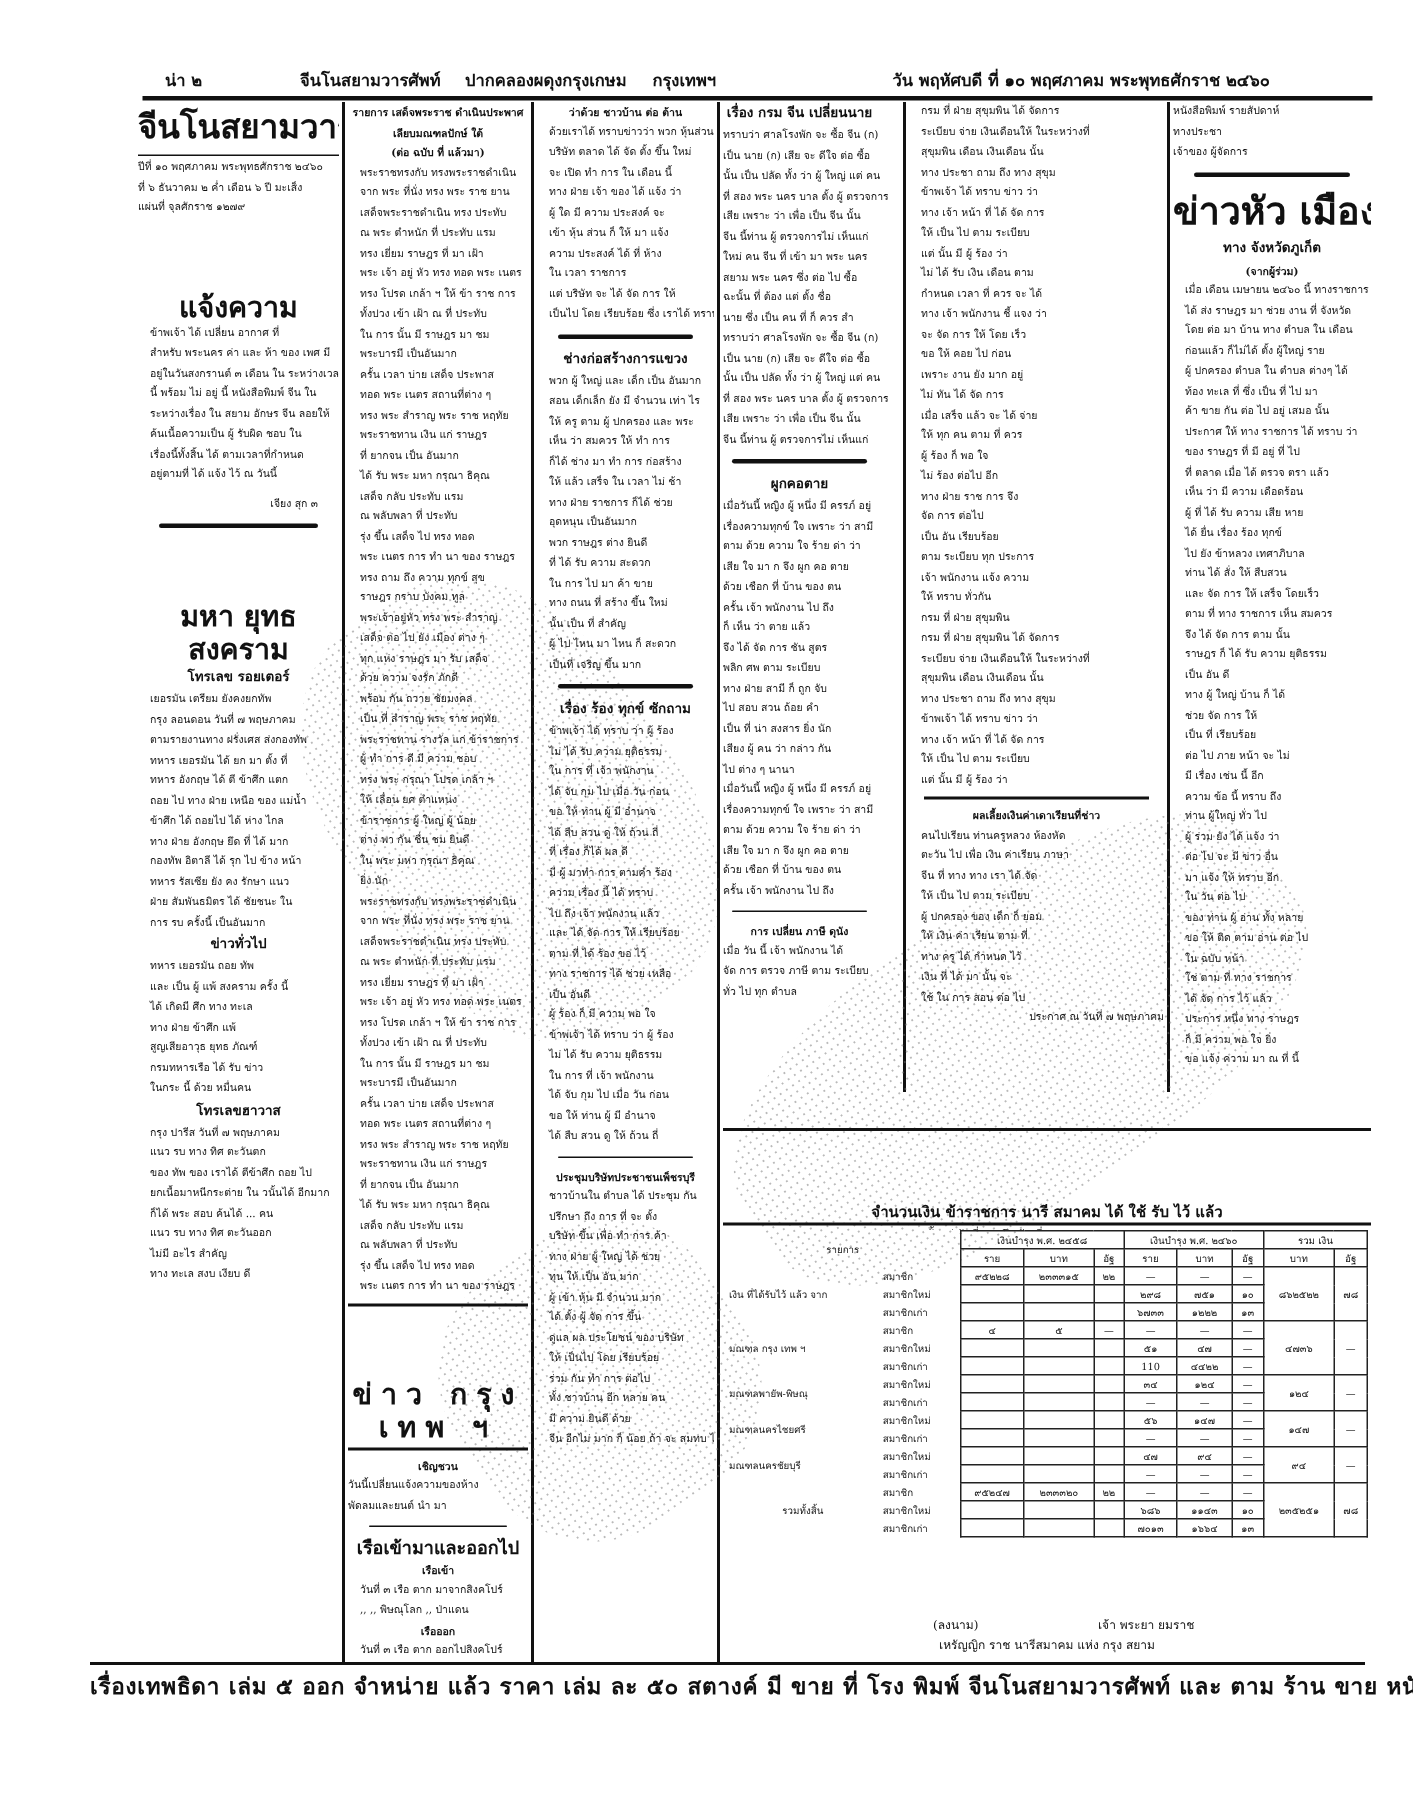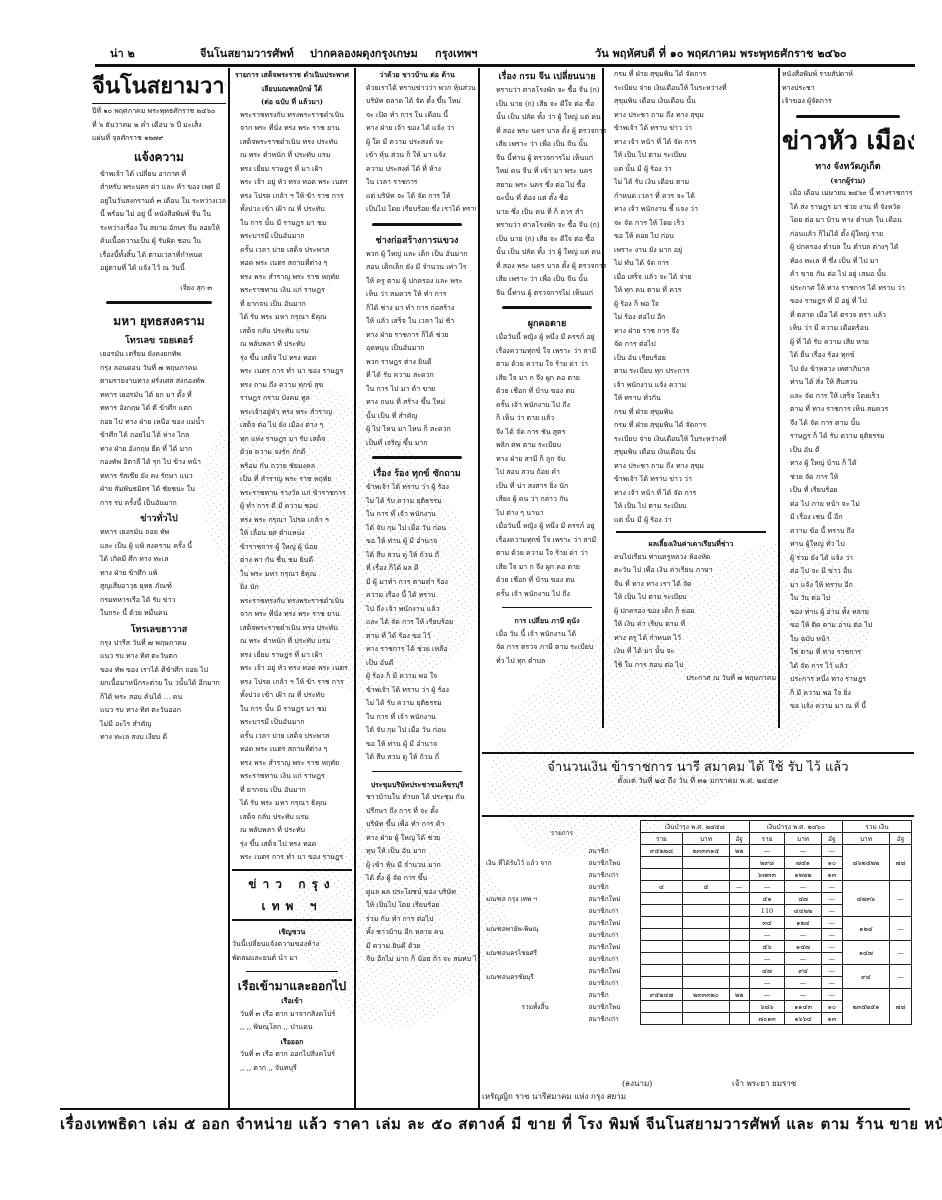--- a/index.html
+++ b/index.html
@@ -5,21 +5,21 @@
   html,body{margin:0;padding:0;background:#ffffff;}
   body{width:942px;height:1200px;position:relative;overflow:hidden;font-family:"DejaVu Serif",serif;color:#111;}
   .page{position:absolute;left:0;top:0;width:942px;height:1200px;}
   .hdr{position:absolute;top:44px;left:100px;right:30px;height:20px;font-size:11px;font-weight:bold;}
   .hdr span{position:absolute;top:0;white-space:nowrap;}
   .rule{position:absolute;background:#111;}
   .col{position:absolute;font-size:7px;line-height:13.5px;overflow:hidden;}
   .col p{margin:0;white-space:nowrap;overflow:hidden;text-indent:8px;}
   .ttl{font-weight:bold;text-align:center;white-space:nowrap;}
   .big{font-size:26px;line-height:34px;font-weight:bold;text-align:center;white-space:nowrap;}
-  .hd1{font-size:12px;line-height:22px;font-weight:bold;text-align:center;}
+  .hd1{font-size:19px;line-height:22px;font-weight:bold;text-align:center;margin-top:48px;}
   .hd2{font-size:9px;line-height:16px;font-weight:bold;text-align:center;}
   .ctr{text-align:left;text-indent:0 !important;}
   .orn{height:3px;background:#111;margin:6px 14px;border-radius:2px;}
   .vbar{position:absolute;background:#111;width:2px;}
   .speck{position:absolute;background-image:radial-gradient(#777 0.6px,transparent 0.7px);background-size:5px 5px;opacity:.5;transform:rotate(-35deg);border-radius:40%;}
   table.fin{position:absolute;border-collapse:collapse;font-size:6.5px;}
   table.fin td{border:1px solid #222;padding:0 2px;height:11px;text-align:center;white-space:nowrap;}
   table.fin td.lbl{border:none;text-align:left;}
   .foot{position:absolute;left:60px;top:1112px;width:850px;font-size:15px;font-weight:bold;white-space:nowrap;letter-spacing:0.5px;}
 </style>
@@ -235,21 +235,21 @@
     <p>ผู้ เข้า หุ้น มี จำนวน มาก</p>
     <p>ได้ ตั้ง ผู้ จัด การ ขึ้น</p>
     <p>ดูแล ผล ประโยชน์ ของ บริษัท</p>
     <p>ให้ เป็นไป โดย เรียบร้อย</p>
     <p>ร่วม กัน ทำ การ ต่อไป</p>
     <p>ทั้ง ชาวบ้าน อีก หลาย คน</p>
     <p>มี ความ ยินดี ด้วย</p>
     <p>จีน อีกไม่ มาก ก็ น้อย ถ้า จะ สมทบ ไว้</p>
   </div>
 
-  <div class="col" style="left:488px;top:68px;width:118px;height:660px;">
+  <div class="col" style="left:474px;top:68px;width:118px;height:660px;">
     <div class="hd2">เรื่อง กรม จีน เปลี่ยนนาย</div>
     <p>ทราบว่า ศาลโรงพัก จะ ซื้อ จีน (ก)</p>
     <p>เป็น นาย (ก) เสีย จะ ดีใจ ต่อ ซื้อ</p>
     <p>นั้น เป็น ปลัด ทั้ง ว่า ผู้ ใหญ่ แต่ คน</p>
     <p>ที่ สอง พระ นคร บาล ตั้ง ผู้ ตรวจการ</p>
     <p>เสีย เพราะ ว่า เพื่อ เป็น จีน นั้น</p>
     <p>จีน นี้ท่าน ผู้ ตรวจการไม่ เห็นแก่</p>
     <p>ใหม่ คน จีน ที่ เข้า มา พระ นคร</p>
     <p>สยาม พระ นคร ซึ่ง ต่อ ไป ซื้อ</p>
     <p>ฉะนั้น ที่ ต้อง แต่ ตั้ง ชื่อ</p>
@@ -382,21 +382,21 @@
     <p>ใน ฉบับ หน้า</p>
     <p>ใช่ ตาม ที่ ทาง ราชการ</p>
     <p>ได้ จัด การ ไว้ แล้ว</p>
     <p>ประการ หนึ่ง ทาง ราษฎร</p>
     <p>ก็ มี ความ พอ ใจ ยิ่ง</p>
     <p>ขอ แจ้ง ความ มา ณ ที่ นี้</p>
   </div>
 
   <div class="rule" style="left:482px;top:752px;width:432px;height:2px;"></div>
   <div class="col" style="left:482px;top:760px;width:432px;height:60px;text-align:center;">
-    <div class="ttl" style="font-weight:normal;font-size:13px;">จำนวนเงิน ข้าราชการ นารี สมาคม ได้ ใช้ รับ ไว้ แล้ว</div>
+    <div class="ttl" style="font-weight:bold;font-size:10px;margin-top:42px;">จำนวนเงิน ข้าราชการ นารี สมาคม ได้ ใช้ รับ ไว้ แล้ว</div>
     <div class="ttl" style="font-weight:normal;font-size:7.5px;">ตั้งแต่ วันที่ ๒๔ ถึง วัน ที่ ๓๑ มกราคม พ.ศ. ๒๔๕๙</div>
   </div>
   <div class="rule" style="left:482px;top:815px;width:432px;height:2px;"></div>
 
   <table class="fin" style="left:484px;top:820px;width:428px;">
     <tbody>
         <tr>
       <td class="lbl" colspan="2" rowspan="2" style="text-align:center;">รายการ</td>
       <td colspan="3">เงินบำรุง พ.ศ. ๒๔๕๘</td>
       <td colspan="3">เงินบำรุง พ.ศ. ๒๔๖๐</td>
@@ -570,18 +570,18 @@
       <td>๗๐๑๓</td>
           <td>๑๖๖๔</td>
           <td>๑๓</td>
     </tr>
   </tbody>
     </table>
 
   <div class="col" style="left:482px;top:1078px;width:432px;height:30px;font-size:8px;line-height:12px;">
     <div style="position:absolute;left:140px;top:0;">(ลงนาม)</div>
     <div style="position:absolute;left:250px;top:0;">เจ้า พระยา ยมราช</div>
-    <div style="position:absolute;left:0;right:0;top:13px;">เหรัญญิก ราช นารีสมาคม แห่ง กรุง สยาม</div>
+    <div style="position:absolute;left:0;right:0;top:13px;text-align:center;">เหรัญญิก ราช นารีสมาคม แห่ง กรุง สยาม</div>
   </div>
 
   <div class="rule" style="left:60px;top:1108px;width:850px;height:2px;"></div>
   <div class="foot">เรื่องเทพธิดา เล่ม ๕ ออก จำหน่าย แล้ว ราคา เล่ม ละ ๕๐ สตางค์ มี ขาย ที่ โรง พิมพ์ จีนโนสยามวารศัพท์ และ ตาม ร้าน ขาย หนังสือทั่วไป</div>
 </div>
 
 </body></html>

